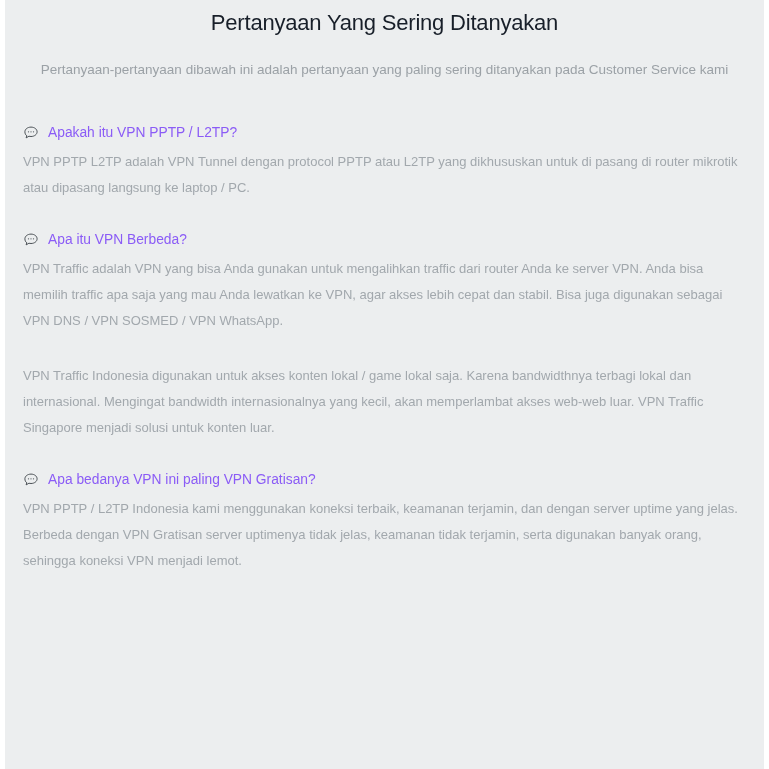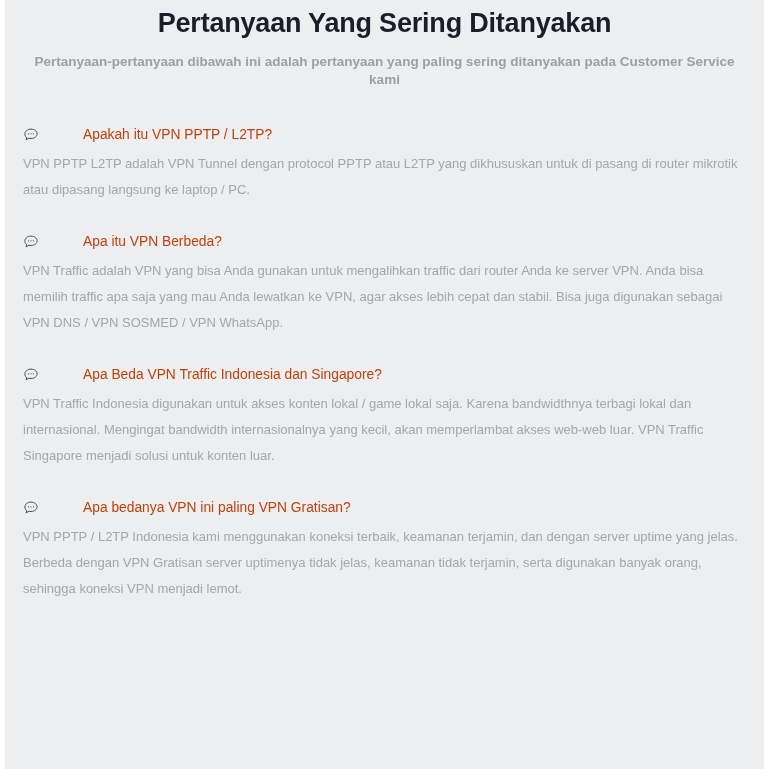--- a/index.html
+++ b/index.html
@@ -29,49 +29,48 @@
     background: #eceeef;
     box-sizing: border-box;
     padding: 0 18px;
   }
   .faq-header {
     text-align: center;
     padding-top: 6px;
   }
   .faq-title {
     margin: 0;
-    font-size: 27px;
+    font-size: 22px;
     line-height: 34px;
-    font-weight: bold;
+    font-weight: normal;
     color: #181f29;
     letter-spacing: -0.2px;
   }
   .faq-subtitle {
-    margin: 0;
+    margin: 8px;
     padding-top: 13px;
     font-size: 13.5px;
     line-height: 18px;
     color: #9ba1a6;
-    font-weight: bold;
+    font-weight: normal;
   }
   .faq-list {
     padding-top: 36px;
   }
   .faq-item {
     margin-bottom: 29px;
   }
   .faq-question {
     display: flex;
     align-items: center;
     margin: 0 0 7px 0;
     font-size: 13.8px;
     line-height: 19px;
     font-weight: normal;
-    color: #c2410c;
-    gap: 35px;
+    color: #8b5cf6;
   }
   .faq-qicon {
     display: inline-flex;
     align-items: center;
     justify-content: center;
     width: 16px;
     height: 16px;
     margin-right: 9px;
     flex: 0 0 auto;
     color: #4c5257;
@@ -128,31 +127,20 @@
               <circle cx="8" cy="6.8" r="0.62" fill="currentColor"></circle>
               <circle cx="10.5" cy="6.8" r="0.62" fill="currentColor"></circle>
             </svg>
           </span>
           <span>Apa itu VPN Berbeda?</span>
         </h2>
         <p class="faq-answer">VPN Traffic adalah VPN yang bisa Anda gunakan untuk mengalihkan traffic dari router Anda ke server VPN. Anda bisa memilih traffic apa saja yang mau Anda lewatkan ke VPN, agar akses lebih cepat dan stabil. Bisa juga digunakan sebagai VPN DNS / VPN SOSMED / VPN WhatsApp.</p>
       </div>
 
       <div class="faq-item">
-        <h2 class="faq-question">
-          <span class="faq-qicon">
-            <svg width="16" height="16" viewBox="0 0 16 16" fill="none" aria-hidden="true">
-              <path d="M8 2.1c3.4 0 6.1 2.1 6.1 4.7 0 2.6-2.7 4.7-6.1 4.7-.72 0-1.41-.1-2.05-.27L3.1 12.9l.72-2.1C2.62 9.95 1.9 8.73 1.9 6.8c0-2.6 2.7-4.7 6.1-4.7z" stroke="currentColor" stroke-width="1" fill="none"></path>
-              <circle cx="5.5" cy="6.8" r="0.62" fill="currentColor"></circle>
-              <circle cx="8" cy="6.8" r="0.62" fill="currentColor"></circle>
-              <circle cx="10.5" cy="6.8" r="0.62" fill="currentColor"></circle>
-            </svg>
-          </span>
-          <span>Apa Beda VPN Traffic Indonesia dan Singapore?</span>
-        </h2>
         <p class="faq-answer">VPN Traffic Indonesia digunakan untuk akses konten lokal / game lokal saja. Karena bandwidthnya terbagi lokal dan internasional. Mengingat bandwidth internasionalnya yang kecil, akan memperlambat akses web-web luar. VPN Traffic Singapore menjadi solusi untuk konten luar.</p>
       </div>
 
       <div class="faq-item">
         <h2 class="faq-question">
           <span class="faq-qicon">
             <svg width="16" height="16" viewBox="0 0 16 16" fill="none" aria-hidden="true">
               <path d="M8 2.1c3.4 0 6.1 2.1 6.1 4.7 0 2.6-2.7 4.7-6.1 4.7-.72 0-1.41-.1-2.05-.27L3.1 12.9l.72-2.1C2.62 9.95 1.9 8.73 1.9 6.8c0-2.6 2.7-4.7 6.1-4.7z" stroke="currentColor" stroke-width="1" fill="none"></path>
               <circle cx="5.5" cy="6.8" r="0.62" fill="currentColor"></circle>
               <circle cx="8" cy="6.8" r="0.62" fill="currentColor"></circle>

